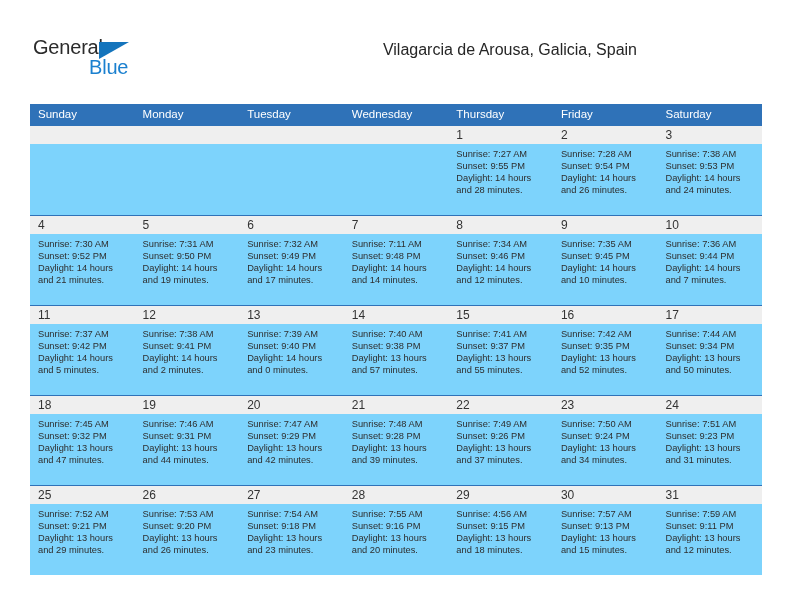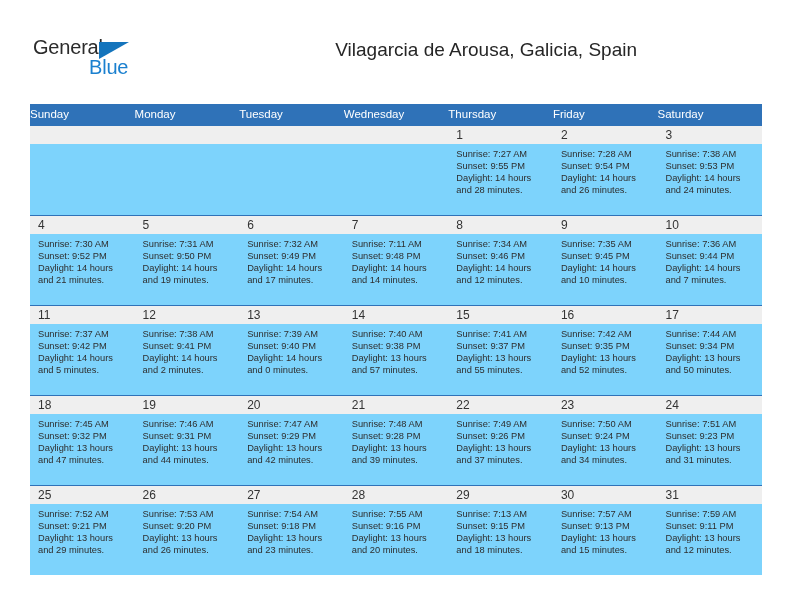--- a/index.html
+++ b/index.html
@@ -71,21 +71,21 @@
   }
   .cal-title {
     font-size: 27px;
     font-weight: normal;
     color: #1a1a1a;
     line-height: 32px;
     white-space: nowrap;
   }
   .cal-subtitle {
     margin-top: 9px;
-    font-size: 19px;
+    font-size: 16px;
     font-weight: normal;
     color: #262626;
     line-height: 18px;
     white-space: nowrap;
   }
 
   
   .calendar {
     position: absolute;
     left: 30px;
@@ -94,20 +94,21 @@
   }
   .dow-row {
     display: flex;
     width: 732px;
     height: 21px;
     background: #2f72b8;
   }
   .dow {
     flex: 1 1 0;
     box-sizing: border-box;
+    padding-left: 8px;
     font-size: 11.5px;
     color: #ffffff;
     line-height: 21px;
     white-space: nowrap;
     overflow: hidden;
   }
 
   .week {
     width: 732px;
     border-top: 1px solid #2f72b8;
@@ -431,21 +432,21 @@
           <div>Daylight: 13 hours</div>
           <div>and 23 minutes.</div>
         </div>
         <div class="info-cell">
           <div>Sunrise: 7:55 AM</div>
           <div>Sunset: 9:16 PM</div>
           <div>Daylight: 13 hours</div>
           <div>and 20 minutes.</div>
         </div>
         <div class="info-cell">
-          <div>Sunrise: 7:13 AM</div>
+          <div>Sunrise: 4:56 AM</div>
           <div>Sunset: 9:15 PM</div>
           <div>Daylight: 13 hours</div>
           <div>and 18 minutes.</div>
         </div>
         <div class="info-cell">
           <div>Sunrise: 7:57 AM</div>
           <div>Sunset: 9:13 PM</div>
           <div>Daylight: 13 hours</div>
           <div>and 15 minutes.</div>
         </div>

